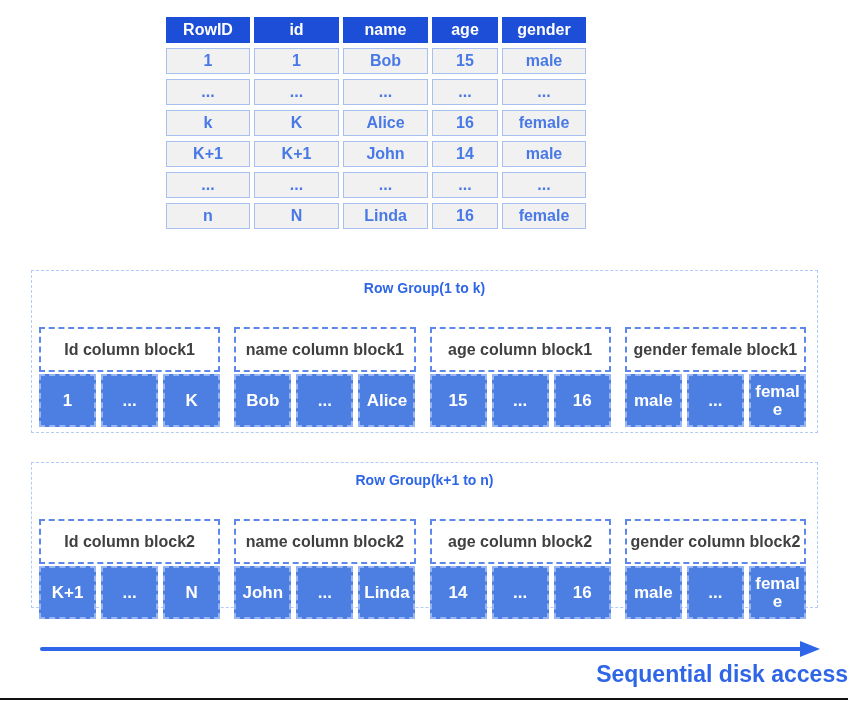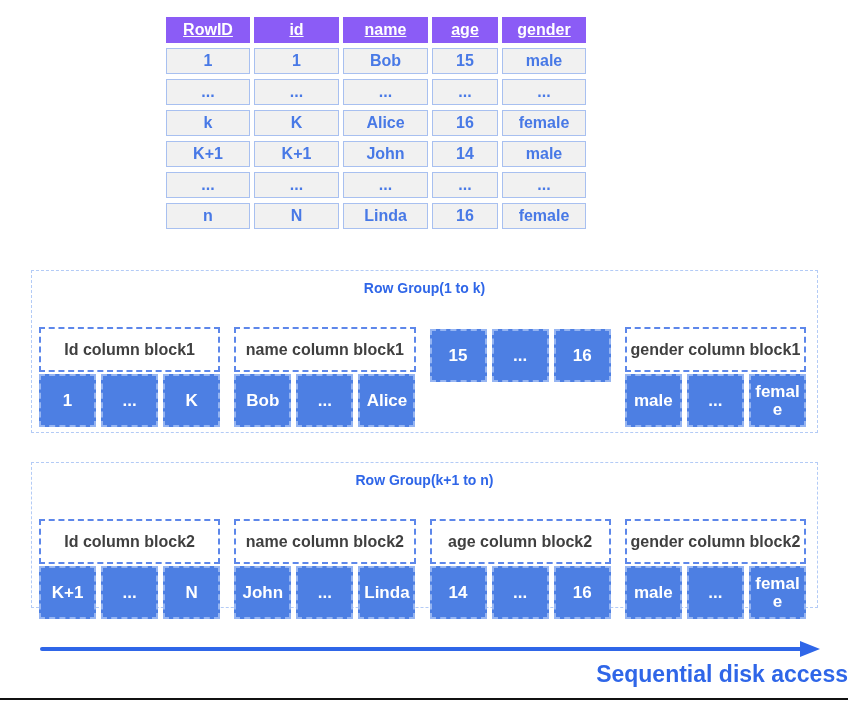--- a/index.html
+++ b/index.html
@@ -20,28 +20,27 @@
     left: 166px;
     top: 17px;
     width: 420px;
     display: grid;
     grid-template-columns: 84px 85px 85px 66px 84px;
     column-gap: 4px;
     row-gap: 5px;
   }
   .th {
     height: 26px;
-    background: #8b5cf6;
+    background: #1d4ed8;
     color: #ffffff;
     font-weight: bold;
     font-size: 16px;
     display: flex;
     align-items: center;
     justify-content: center;
-    text-decoration: underline;
   }
   .td {
     height: 26px;
     background: #F1F1F1;
     border: 1px solid #A8C0F0;
     color: #4879E6;
     font-weight: bold;
     font-size: 16px;
     display: flex;
     align-items: center;
@@ -211,28 +210,29 @@
         </div>
         <div class="block">
           <div class="block-label">name column block1</div>
           <div class="block-cells">
             <div class="bcell">Bob</div>
             <div class="bcell">...</div>
             <div class="bcell">Alice</div>
           </div>
         </div>
         <div class="block">
+          <div class="block-label">age column block1</div>
           <div class="block-cells">
             <div class="bcell">15</div>
             <div class="bcell">...</div>
             <div class="bcell">16</div>
           </div>
         </div>
         <div class="block">
-          <div class="block-label">gender column block1</div>
+          <div class="block-label">gender female block1</div>
           <div class="block-cells">
             <div class="bcell">male</div>
             <div class="bcell">...</div>
             <div class="bcell">female</div>
           </div>
         </div>
       </div>
   </div>
 
   <div class="row-group rg-2">

